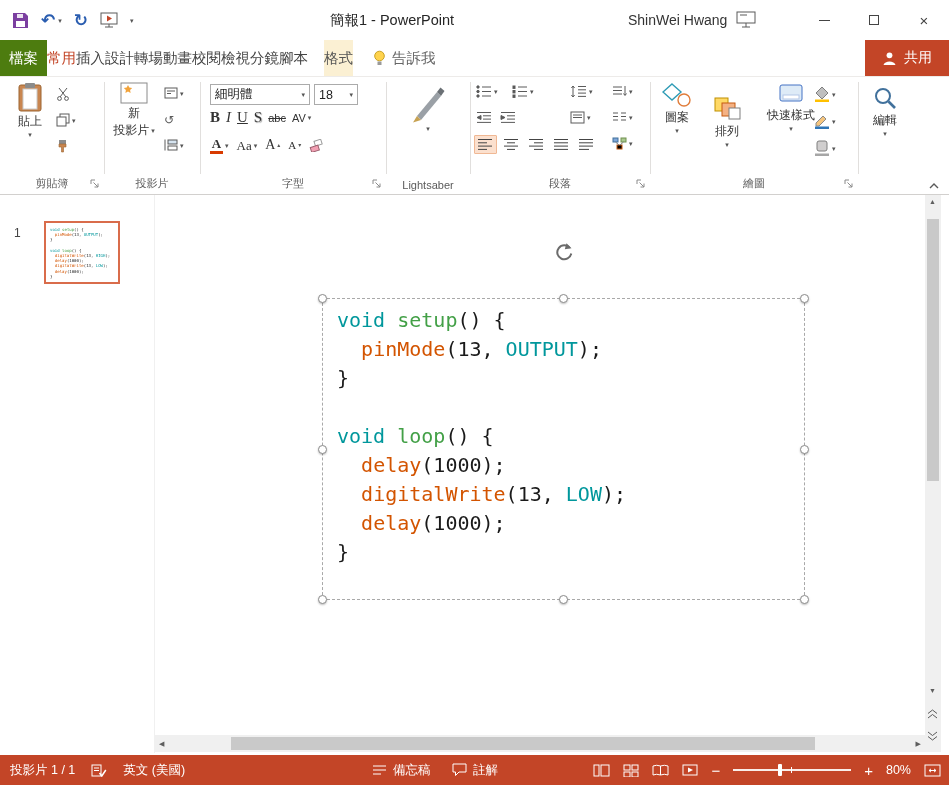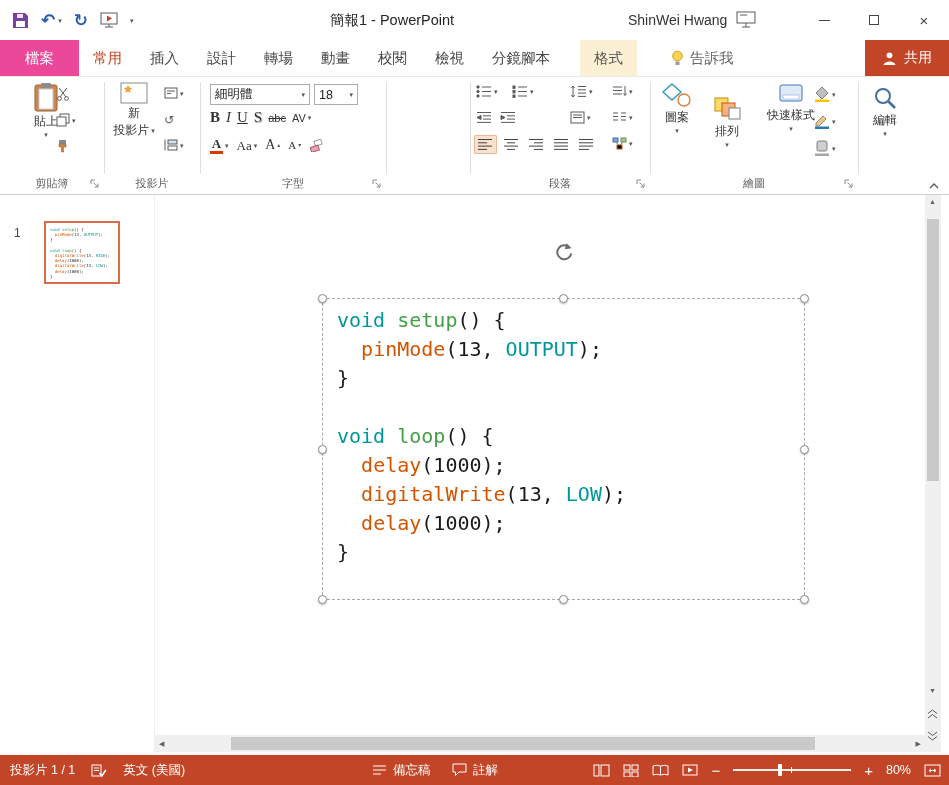--- a/index.html
+++ b/index.html
@@ -16,22 +16,22 @@
 #win-title{position:absolute;left:330px;top:0;line-height:40px;font-size:14.5px;color:#252525;white-space:nowrap}
 #user-name{position:absolute;left:628px;top:0;line-height:40px;font-size:14px;color:#333;white-space:nowrap}
 #display-btn{position:absolute;left:736px;top:11px}
 #win-controls{position:absolute;right:0;top:0;height:40px;display:flex}
 .win-btn{width:50px;height:40px;display:flex;align-items:center;justify-content:center;color:#444;font-size:15px}
 #min-glyph{width:11px;height:1px;background:#444}
 #max-glyph{width:10px;height:10px;border:1px solid #444}
 
 
 #tabs-row{position:absolute;left:0;top:40px;width:949px;height:36px;background:#fff;display:flex;align-items:stretch}
-.tab{padding:0 14px;line-height:36px;font-size:14.5px;color:#444;white-space:nowrap}
-#tab-file{background:#ec4899;color:#fff;padding:0 25px}
+.tab{padding:0 0;line-height:36px;font-size:14.5px;color:#444;white-space:nowrap}
+#tab-file{background:#4d7c0f;color:#fff;padding:0 9px}
 #tab-home{color:#C34527}
 #tab-format{background:#FBF0D3;color:#555;margin-left:16px}
 #tab-tellme{display:flex;align-items:center;gap:6px;color:#666;margin-left:20px}
 #share-btn{position:absolute;right:0;top:0;height:36px;background:#C34527;color:#fff;display:flex;align-items:center;gap:7px;padding:0 17px;font-size:14px}
 
 
 #ribbon{position:absolute;left:0;top:76px;width:949px;height:119px;background:#fff;border-top:1px solid #EDEBE9;border-bottom:1px solid #D2D0CE}
 .grp{position:absolute;top:0;height:100%}
 .gsep{position:absolute;top:5px;bottom:20px;width:1px;background:#E1DFDD}
 .grp-label{position:absolute;bottom:3px;left:0;right:0;text-align:center;font-size:11px;color:#5A5A5A;white-space:nowrap}
@@ -160,21 +160,21 @@
 
 <div id="ribbon">
   <div class="gsep" style="left:104px"></div>
   <div class="gsep" style="left:200px"></div>
   <div class="gsep" style="left:386px"></div>
   <div class="gsep" style="left:470px"></div>
   <div class="gsep" style="left:650px"></div>
   <div class="gsep" style="left:858px"></div>
 
   <div class="grp" style="left:0;width:104px">
-    <div class="bigbtn" style="left:24px;top:5px;width:44px">
+    <div class="bigbtn" style="left:8px;top:5px;width:44px">
       <svg width="24" height="30" viewBox="0 0 24 30">
           <rect x="1" y="3" width="22" height="26" rx="2" fill="#C98650" stroke="#9C6430"></rect>
           <rect x="5" y="7" width="14" height="20" fill="#fff" stroke="#C9C9C9"></rect>
           <rect x="7" y="1" width="10" height="5" rx="1" fill="#8B8B8B"></rect>
         </svg>
       <span>貼上</span>
       <span class="car">▾</span>
     </div>
     <div class="sbtn" style="left:56px;top:10px">
       <svg width="14" height="14" viewBox="0 0 14 14" stroke="#5A5A5A" fill="none">
@@ -289,20 +289,31 @@
     </div>
     <div class="grp-label">字型</div>
     <div class="launcher">
         <svg width="10" height="10">
           <path d="M1 1 H5 M1 1 V5" stroke="#8A8A8A" fill="none"></path>
           <path d="M3.5 3.5 L8 8 M8 4.5 V8 H4.5" stroke="#8A8A8A" fill="none"></path>
         </svg>
       </div>
   </div>
 
+  <div class="grp" style="left:386px;width:84px">
+    <div class="bigbtn" style="left:22px;top:6px;width:40px">
+      <svg width="36" height="40" viewBox="0 0 36 40">
+          <polygon points="7,33 11,37 31,13 27,9" fill="#9AA0A6"></polygon>
+          <polygon points="27,9 31,13 34.5,8 30.5,4.5" fill="#6B7075"></polygon>
+          <polygon points="7,33 11,37 3,39.5" fill="#C7A252"></polygon>
+        </svg>
+      <span class="car">▾</span>
+    </div>
+    <div class="grp-label">Lightsaber</div>
+  </div>
 
   <div class="grp" style="left:470px;width:180px">
     <div class="sbtn" style="left:6px;top:8px">
       <svg width="16" height="13" stroke="#5A5A5A">
           <circle cx="2" cy="2" r="1.2" fill="#5A5A5A"></circle>
           <line x1="6" y1="2" x2="15" y2="2"></line>
           <circle cx="2" cy="6.5" r="1.2" fill="#5A5A5A"></circle>
           <line x1="6" y1="6.5" x2="15" y2="6.5"></line>
           <circle cx="2" cy="11" r="1.2" fill="#5A5A5A"></circle>
           <line x1="6" y1="11" x2="15" y2="11"></line>

